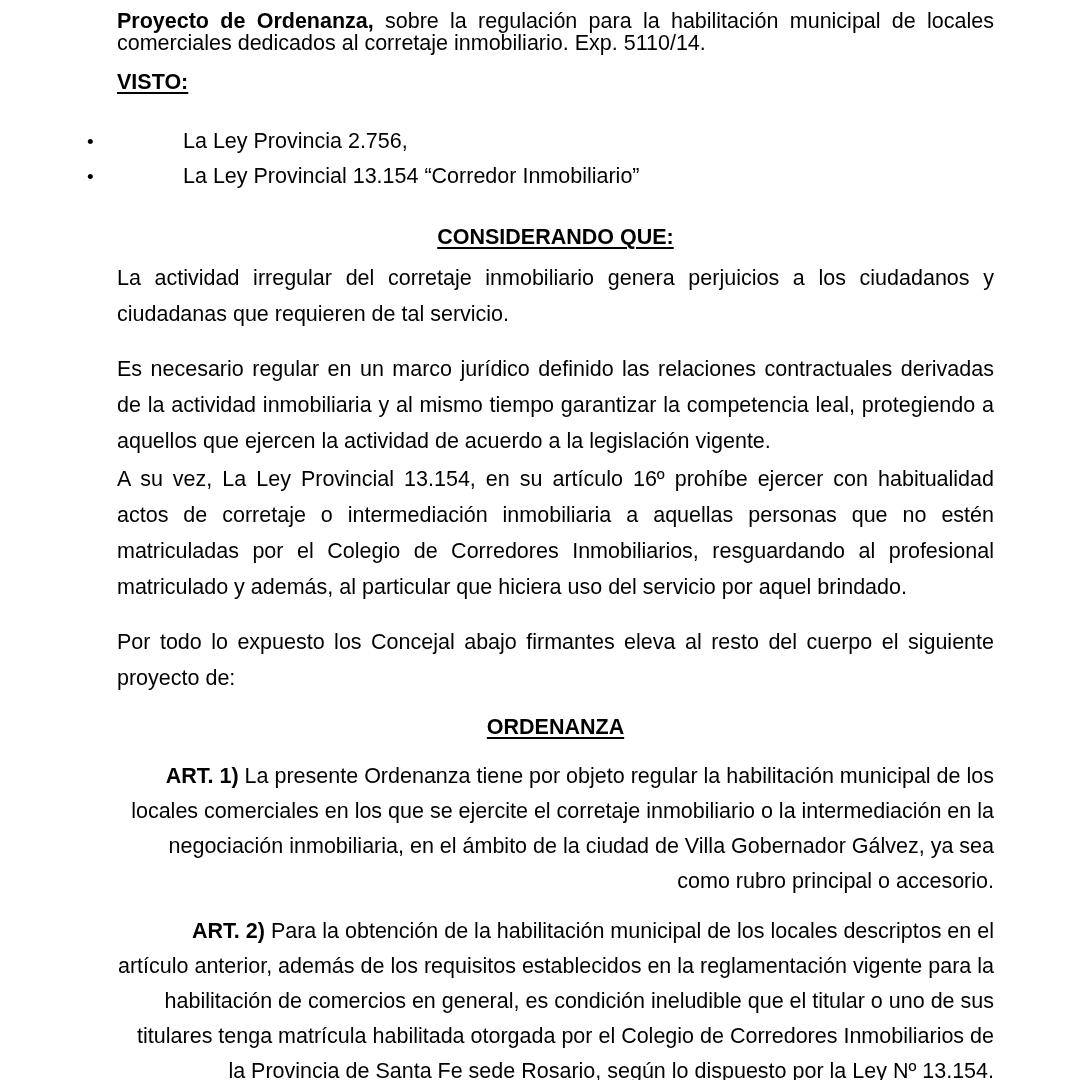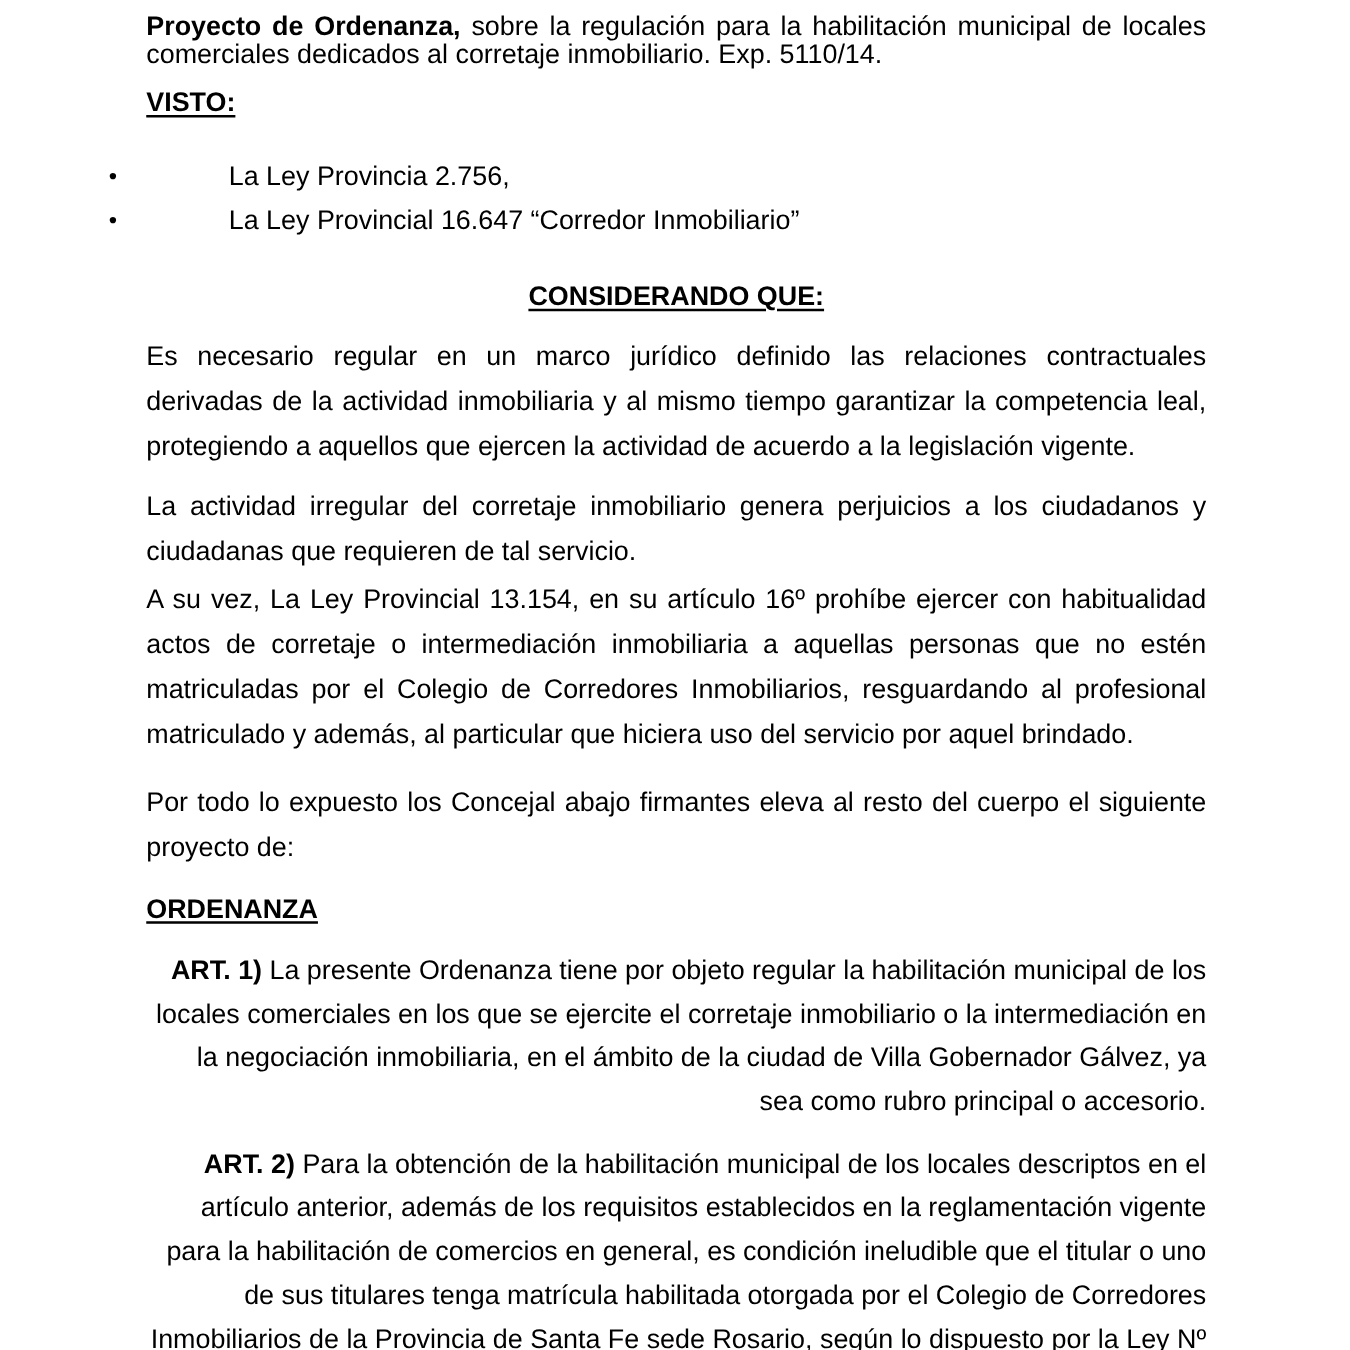--- a/index.html
+++ b/index.html
@@ -13,21 +13,21 @@
     height: 1080px;
     background: #ffffff;
     color: #000000;
     font-family: "Liberation Sans", "DejaVu Sans", sans-serif;
     font-size: 21.5px;
     overflow: hidden;
     box-sizing: border-box;
   }
   .content {
     box-sizing: border-box;
-    padding: 10px 115px 0 117px;
+    padding: 10px 86px 0 117px;
     width: 100%;
     height: 100%;
   }
   p { margin: 0; }
 
   .intro {
     line-height: 22px;
     text-align: justify;
   }
   .intro .lead { font-weight: bold; }
@@ -36,21 +36,21 @@
     margin-top: 17px;
     line-height: 22px;
     font-weight: bold;
     text-decoration: underline;
     text-decoration-thickness: 2px;
     text-underline-offset: 3px;
   }
   .heading.considerando { margin-top: 32px; text-align: center; }
   .heading.ordenanza {
     margin-top: 20px;
-    text-align: left;
+    text-align: center;
   }
 
   ul.law-list {
     list-style: none;
     margin: 31px 0 0 0;
     padding: 0;
   }
   .law-item {
     position: relative;
     padding-left: 66px;
@@ -90,28 +90,28 @@
 
     <p class="heading visto">VISTO:</p>
 
     <ul class="law-list">
       <li class="law-item">
         <span class="bullet">•</span>
         <span>La Ley Provincia 2.756,</span>
       </li>
       <li class="law-item">
         <span class="bullet">•</span>
-        <span>La Ley Provincial 16.647 “Corredor Inmobiliario”</span>
+        <span>La Ley Provincial 13.154 “Corredor Inmobiliario”</span>
       </li>
     </ul>
 
     <p class="heading considerando">CONSIDERANDO QUE:</p>
 
+    <p class="body-par p2">La actividad irregular del corretaje inmobiliario genera perjuicios a los ciudadanos y ciudadanas que requieren de tal servicio.</p>
     <p class="body-par p1">Es necesario regular en un marco jurídico definido las relaciones contractuales derivadas de la actividad inmobiliaria y al mismo tiempo garantizar la competencia leal, protegiendo a aquellos que ejercen la actividad de acuerdo a la legislación vigente.</p>
-    <p class="body-par p2">La actividad irregular del corretaje inmobiliario genera perjuicios a los ciudadanos y ciudadanas que requieren de tal servicio.</p>
     <p class="body-par p3">A su vez, La Ley Provincial 13.154, en su artículo 16º prohíbe ejercer con habitualidad actos de corretaje o intermediación inmobiliaria a aquellas personas que no estén matriculadas por el Colegio de Corredores Inmobiliarios, resguardando al profesional matriculado y además, al particular que hiciera uso del servicio por aquel brindado.</p>
     <p class="body-par p4">Por todo lo expuesto los Concejal abajo firmantes eleva al resto del cuerpo el siguiente proyecto de:</p>
 
     <p class="heading ordenanza">ORDENANZA</p>
 
     <p class="article art1"><span class="art-label">ART. 1)</span><span> La presente Ordenanza tiene por objeto regular la habilitación municipal de los locales comerciales en los que se ejercite el corretaje inmobiliario o la intermediación en la negociación inmobiliaria, en el ámbito de la ciudad de Villa Gobernador Gálvez, ya sea como rubro principal o accesorio.</span></p>
 
     <p class="article art2"><span class="art-label">ART. 2)</span><span> Para la obtención de la habilitación municipal de los locales descriptos en el artículo anterior, además de los requisitos establecidos en la reglamentación vigente para la habilitación de comercios en general, es condición ineludible que el titular o uno de sus titulares tenga matrícula habilitada otorgada por el Colegio de Corredores Inmobiliarios de la Provincia de Santa Fe sede Rosario, según lo dispuesto por la Ley Nº 13.154.</span></p>
 
   </div>

